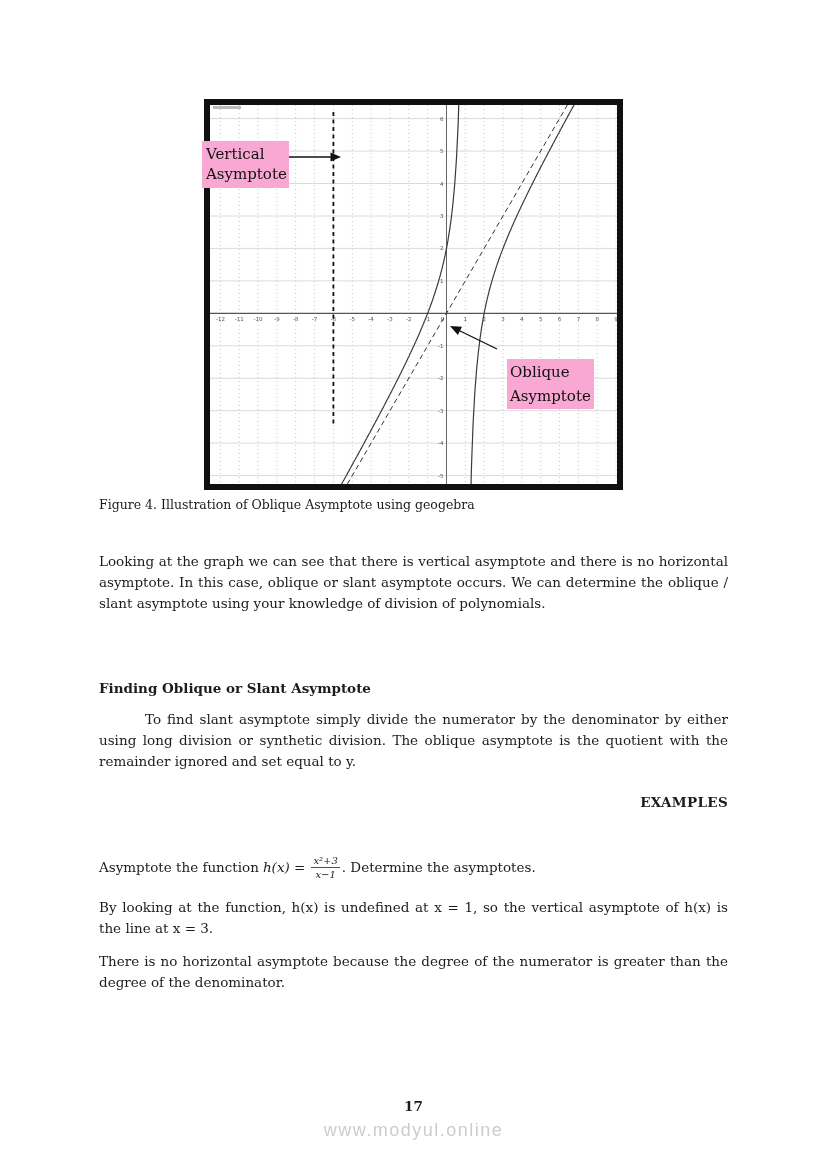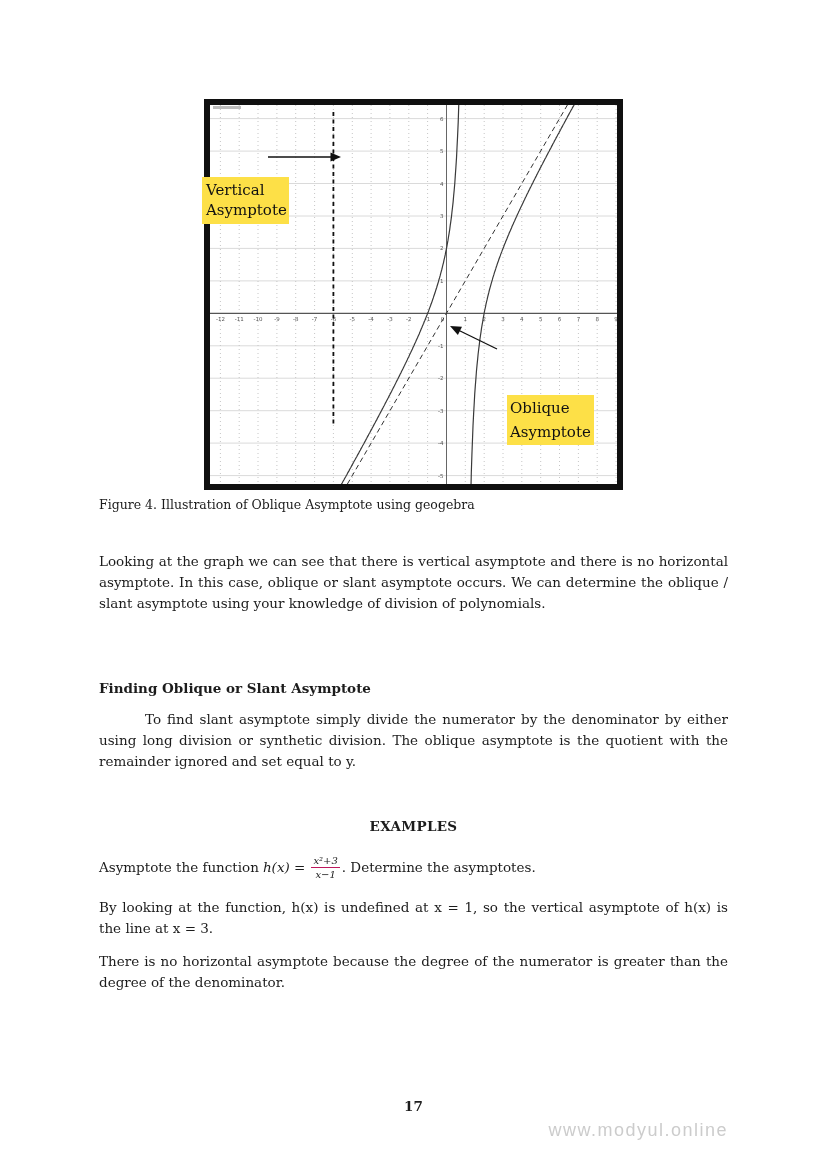--- a/index.html
+++ b/index.html
@@ -10,65 +10,64 @@
   }
   
   .figure-box{
     position:absolute; left:204px; top:99px; width:419px; height:391px;
     border:6px solid #101010; box-sizing:border-box; background:#fff;
   }
   .figure-box svg{display:block; overflow:hidden;}
   .chart-svg{position:absolute; left:0; top:0;}
   .overlay-svg{position:absolute; left:0; top:0; pointer-events:none;}
   .fig-label{
-    position:absolute; font-size:15px; color:#111; background:#fde047;
+    position:absolute; font-size:15px; color:#111; background:#f9a8d4;
     white-space:nowrap;
-    margin-top:36px;
   }
   .fig-label div{display:block;}
   .vlabel{left:-8px; top:36px; line-height:20px; padding:3px 2px 4px 4px;}
   .olabel{left:297px; top:254px; line-height:24px; padding:1px 3px;}
   .artifact{
     position:absolute; left:3px; top:1px; width:28px; height:3px;
     background:#b2b2b2; opacity:.85;
   }
   
   .caption{
     position:absolute; left:99px; top:497px; width:629px;
     font-size:12.5px; color:#1c1c1c;
   }
   .para{
     position:absolute; left:99px; width:629px;
     font-size:13.5px; line-height:21px; text-align:justify;
   }
   .p1{top:551px;}
   .h1{top:678px; font-weight:bold; text-align:left;}
   .p2{top:709px; text-indent:46px;}
-  .h2{top:816px; font-weight:bold; text-align:center; letter-spacing:.3px;}
+  .h2{top:792px; font-weight:bold; text-align:right; letter-spacing:.3px;}
   .p3{top:897px;}
   .p4{top:951px;}
   .formula-row{
     position:absolute; left:99px; top:848px; width:629px; height:38px;
     font-size:13.5px; display:flex; align-items:center;
   }
   .math-it{font-style:italic; margin-left:4px;}
   .fraction{
     display:inline-block; text-align:center; font-style:italic;
     font-size:10px; line-height:11px; vertical-align:middle;
     margin:0 2px 0 6px;
   }
   .fraction .num{display:block; border-bottom:1px solid #be185d; padding:0 2px 1px 2px;}
   .fraction .den{display:block; padding-top:1px;}
   .page-number{
     position:absolute; left:99px; top:1098px; width:629px;
     text-align:center; font-size:13.5px; font-weight:600;
   }
   .watermark{
     position:absolute; left:99px; top:1120px; width:629px;
-    text-align:right; font-size:18px; letter-spacing:1.5px;
+    text-align:center; font-size:18px; letter-spacing:1.5px;
     color:#cccccc; font-family:"Liberation Sans","DejaVu Sans",sans-serif;
   }
 </style>
 </head>
 <body>
 
 <div class="page">
 
   <div class="figure-box">
     <div class="artifact"></div>

